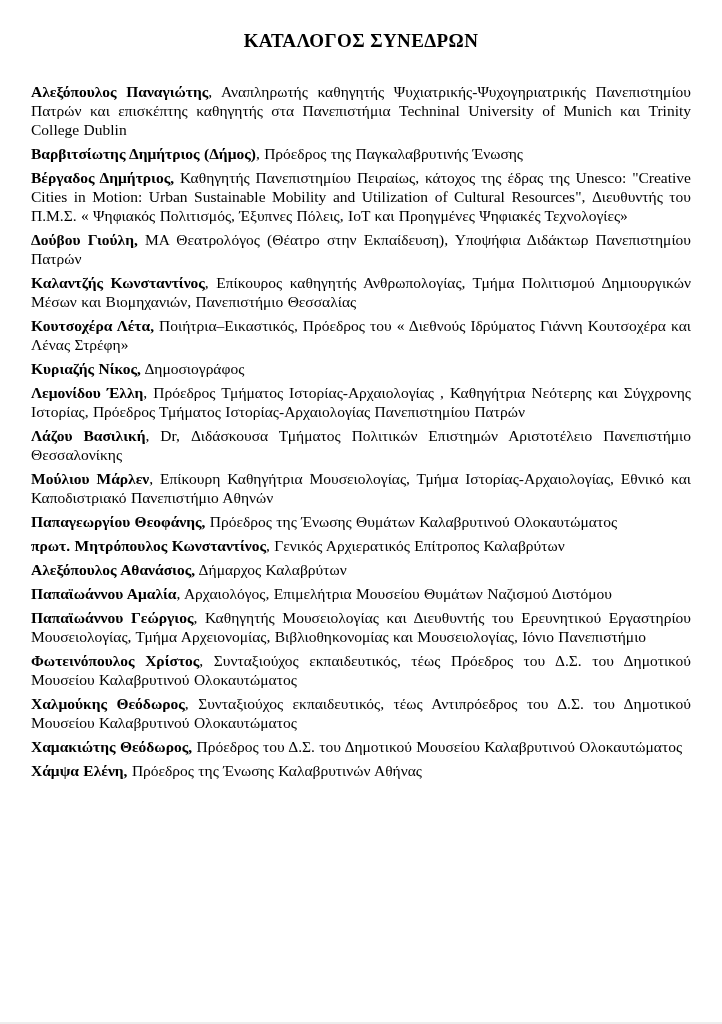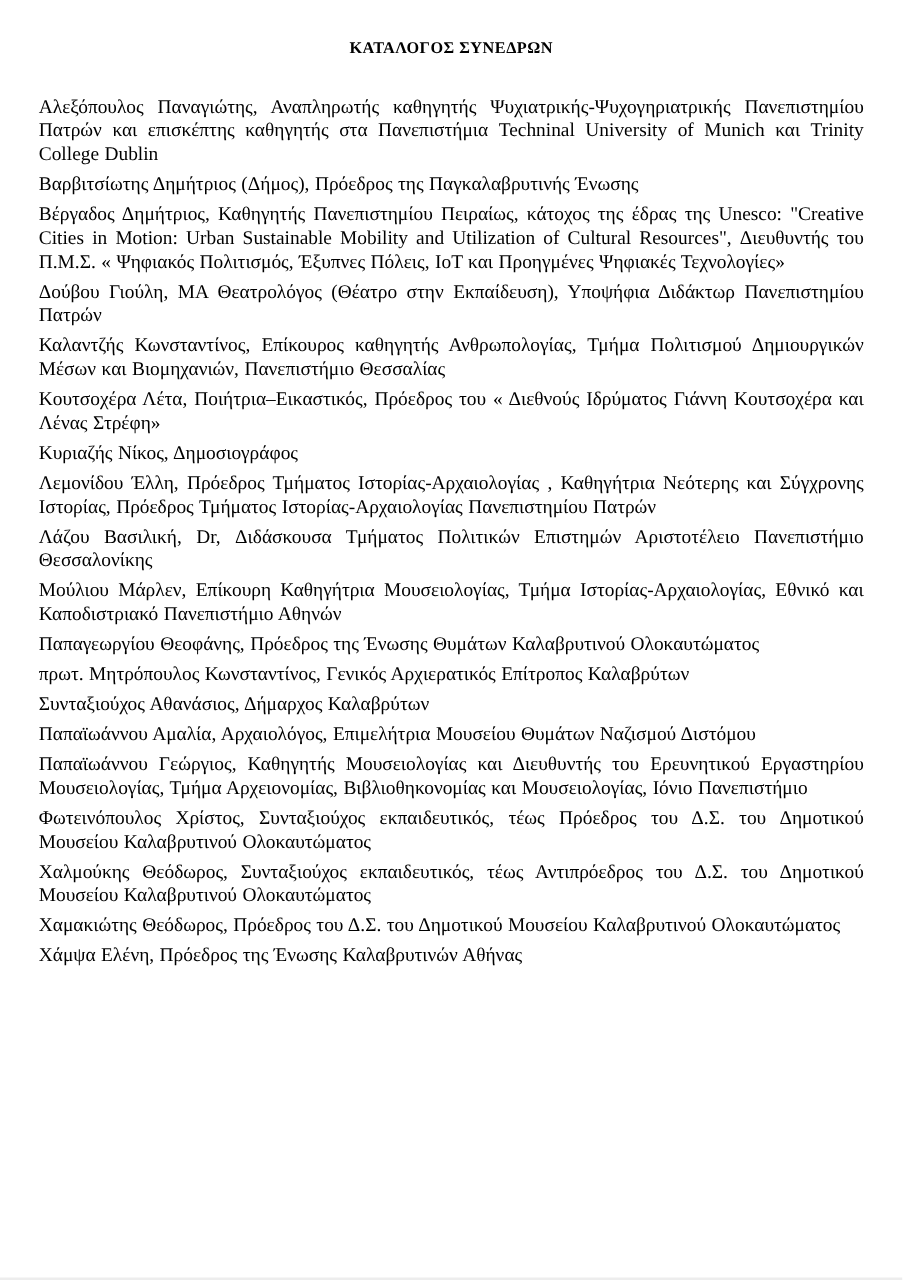--- a/index.html
+++ b/index.html
@@ -14,37 +14,37 @@
     color: #000000;
     font-family: "Liberation Serif", "DejaVu Serif", serif;
     position: relative;
   }
   .page {
     padding: 16px 31px 0 31px;
     box-sizing: border-box;
   }
   .title {
     text-align: center;
-    font-size: 13px;
+    font-size: 19px;
     font-weight: bold;
     letter-spacing: 0.4px;
     margin: 14px 0 30px 0;
   }
   .entries {
     width: 660px;
   }
   .entry {
     font-size: 15.5px;
     line-height: 19px;
     text-align: justify;
     margin: 0 0 5px 0;
     word-spacing: 0.5px;
   }
   .entry strong {
-    font-weight: normal;
+    font-weight: bold;
   }
   .bottom-edge {
     position: absolute;
     left: 0;
     bottom: 0;
     width: 722px;
     height: 2px;
     background: #ededed;
   }
 </style>
@@ -60,21 +60,21 @@
     <p class="entry"><strong>Βέργαδος Δημήτριος,</strong><span> Καθηγητής Πανεπιστημίου Πειραίως, κάτοχος της έδρας της Unesco: "Creative Cities in Motion: Urban Sustainable Mobility and Utilization of Cultural Resources", Διευθυντής του Π.Μ.Σ. « Ψηφιακός Πολιτισμός, Έξυπνες Πόλεις, IoT και Προηγμένες Ψηφιακές Τεχνολογίες»</span></p>
     <p class="entry"><strong>Δούβου Γιούλη,</strong><span> ΜΑ Θεατρολόγος (Θέατρο στην Εκπαίδευση), Υποψήφια Διδάκτωρ Πανεπιστημίου Πατρών</span></p>
     <p class="entry"><strong>Καλαντζής Κωνσταντίνος</strong><span>, Επίκουρος καθηγητής Ανθρωπολογίας, Τμήμα Πολιτισμού Δημιουργικών Μέσων και Βιομηχανιών, Πανεπιστήμιο Θεσσαλίας</span></p>
     <p class="entry"><strong>Κουτσοχέρα Λέτα,</strong><span> Ποιήτρια–Εικαστικός, Πρόεδρος του « Διεθνούς Ιδρύματος Γιάννη Κουτσοχέρα και Λένας Στρέφη»</span></p>
     <p class="entry"><strong>Κυριαζής Νίκος,</strong><span> Δημοσιογράφος</span></p>
     <p class="entry"><strong>Λεμονίδου Έλλη</strong><span>, Πρόεδρος Τμήματος Ιστορίας-Αρχαιολογίας , Καθηγήτρια Νεότερης και Σύγχρονης Ιστορίας, Πρόεδρος Τμήματος Ιστορίας-Αρχαιολογίας Πανεπιστημίου Πατρών</span></p>
     <p class="entry"><strong>Λάζου Βασιλική</strong><span>, Dr, Διδάσκουσα Τμήματος Πολιτικών Επιστημών Αριστοτέλειο Πανεπιστήμιο Θεσσαλονίκης</span></p>
     <p class="entry"><strong>Μούλιου Μάρλεν</strong><span>, Επίκουρη Καθηγήτρια Μουσειολογίας, Τμήμα Ιστορίας-Αρχαιολογίας, Εθνικό και Καποδιστριακό Πανεπιστήμιο Αθηνών</span></p>
     <p class="entry"><strong>Παπαγεωργίου Θεοφάνης,</strong><span> Πρόεδρος της Ένωσης Θυμάτων Καλαβρυτινού Ολοκαυτώματος</span></p>
     <p class="entry"><strong>πρωτ. Μητρόπουλος Κωνσταντίνος</strong><span>, Γενικός Αρχιερατικός Επίτροπος Καλαβρύτων</span></p>
-    <p class="entry"><strong>Συνταξιούχος Αθανάσιος,</strong><span> Δήμαρχος Καλαβρύτων</span></p>
+    <p class="entry"><strong>Αλεξόπουλος Αθανάσιος,</strong><span> Δήμαρχος Καλαβρύτων</span></p>
     <p class="entry"><strong>Παπαϊωάννου Αμαλία</strong><span>, Αρχαιολόγος, Επιμελήτρια Μουσείου Θυμάτων Ναζισμού Διστόμου</span></p>
     <p class="entry"><strong>Παπαϊωάννου Γεώργιος</strong><span>, Καθηγητής Μουσειολογίας και Διευθυντής του Ερευνητικού Εργαστηρίου Μουσειολογίας, Τμήμα Αρχειονομίας, Βιβλιοθηκονομίας και Μουσειολογίας, Ιόνιο Πανεπιστήμιο</span></p>
     <p class="entry"><strong>Φωτεινόπουλος Χρίστος</strong><span>, Συνταξιούχος εκπαιδευτικός, τέως Πρόεδρος του Δ.Σ. του Δημοτικού Μουσείου Καλαβρυτινού Ολοκαυτώματος</span></p>
     <p class="entry"><strong>Χαλμούκης Θεόδωρος</strong><span>, Συνταξιούχος εκπαιδευτικός, τέως Αντιπρόεδρος του Δ.Σ. του Δημοτικού Μουσείου Καλαβρυτινού Ολοκαυτώματος</span></p>
     <p class="entry"><strong>Χαμακιώτης Θεόδωρος,</strong><span> Πρόεδρος του Δ.Σ. του Δημοτικού Μουσείου Καλαβρυτινού Ολοκαυτώματος</span></p>
     <p class="entry"><strong>Χάμψα Ελένη,</strong><span> Πρόεδρος της Ένωσης Καλαβρυτινών Αθήνας</span></p>
   </div>
 </div>
 
 <div class="bottom-edge"></div>

